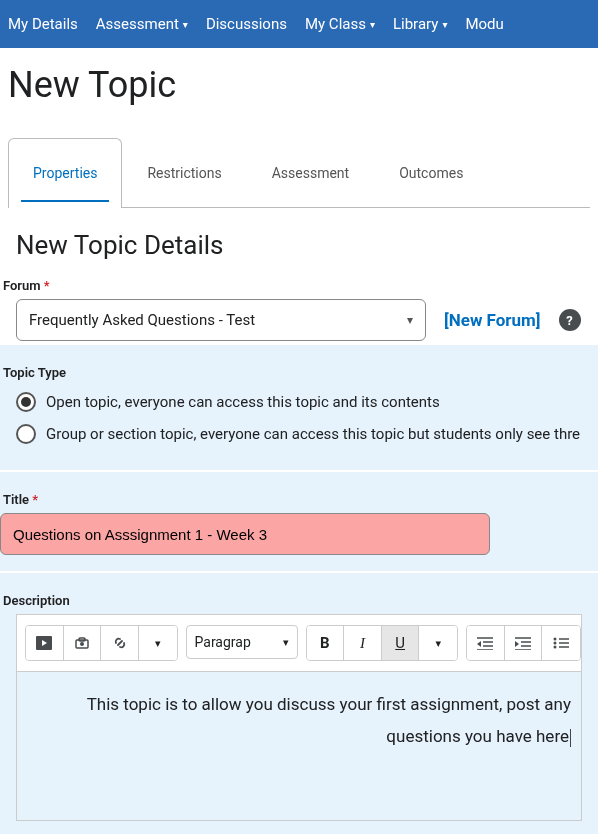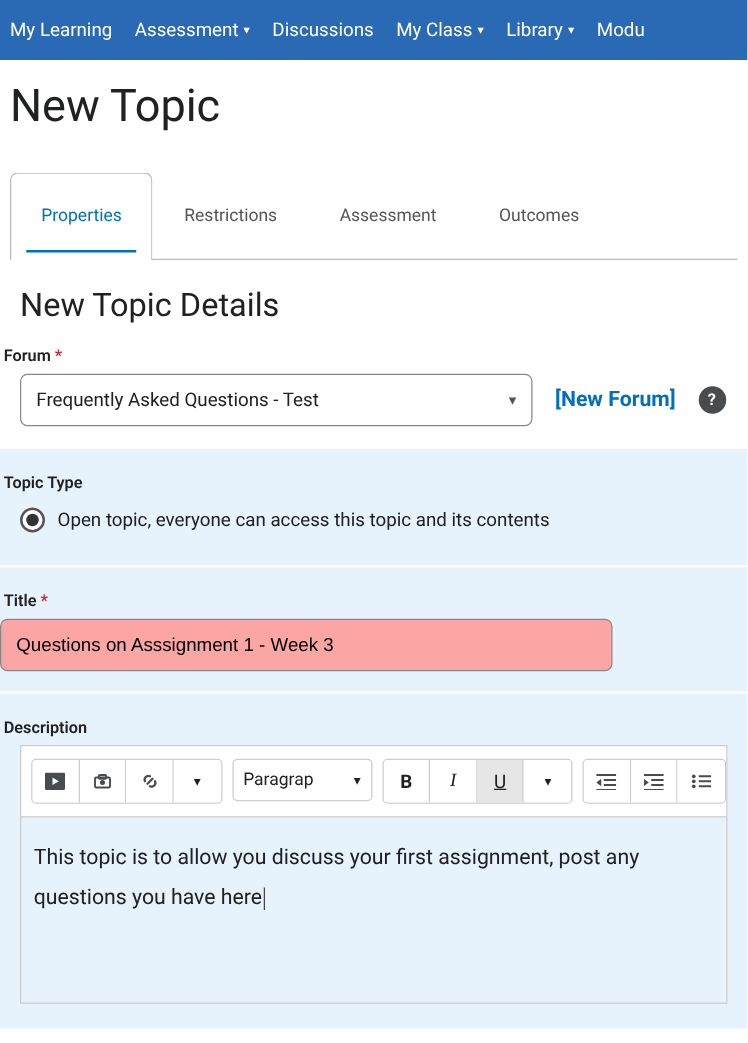--- a/index.html
+++ b/index.html
@@ -8,46 +8,46 @@
 .nav-item { color: #fff; font-size: 15px; cursor: pointer; display: flex; align-items: center; gap: 4px; }
 .nav-chevron { font-size: 10px; }
 h1 { font-size: 36px; font-weight: 400; padding: 16px 8px 24px 8px; }
 .tabs { display: flex; border-bottom: 1px solid #bbb; margin: 0 8px 0 8px; padding-top: 8px; }
 .tab { padding: 26px 24px; font-size: 14px; color: #555; cursor: pointer; border: 1px solid transparent; border-bottom: none; position: relative; }
 .tab.active { color: #006fbf; border: 1px solid #bbb; border-bottom: none; background: #fff; border-top-left-radius: 6px; border-top-right-radius: 6px; margin-bottom: -1px; }
 .tab.active::after { content:''; position:absolute; left:12px; right:12px; bottom:6px; height:2px; background:#006fbf; }
 .section-title { font-size: 26px; font-weight: 400; padding: 22px 16px 12px 16px; }
 .field-label { font-size: 13px; font-weight: 600; padding: 6px 16px 6px 3px; }
 .req { color: #cd2026; }
-.forum-row { display: flex; align-items: center; gap: 18px; padding: 0 16px 18px 16px; border-radius: 10px; }
+.forum-row { display: flex; align-items: center; gap: 18px; padding: 0 16px 4px 16px; border-radius: 10px; }
 .select { width: 410px; height: 42px; border: 1px solid #888; border-radius: 6px; padding: 0 12px; font-size: 15px; display: flex; align-items: center; justify-content: space-between; background: #fff; }
 .link { color: #006fbf; font-size: 17px; cursor: pointer; font-weight: bold; }
 .help { width: 22px; height: 22px; border-radius: 50%; background: #494c4e; color: #fff; font-size: 13px; font-weight: 700; display: flex; align-items: center; justify-content: center; }
 .blue-section { background: #e6f2fc; padding: 14px 0 20px 0; }
 .radio-row { display: flex; align-items: center; gap: 10px; padding: 6px 16px; font-size: 15px; }
 .radio { width: 20px; height: 20px; border: 2px solid #555; border-radius: 50%; display:flex; align-items:center; justify-content:center; flex-shrink:0; background:#fff; }
 .radio.selected::after { content:''; width:10px; height:10px; border-radius:50%; background:#333; }
 .title-input { margin: 0 0; width: 490px; height: 42px; border: 1px solid #888; border-radius: 6px; padding: 0 12px; font-size: 15px; background:#fca5a5; }
 .editor-wrap { margin: 0 16px; }
 .toolbar { display:flex; gap:8px; padding:10px 0 10px 8px; border:1px solid #ccc; border-bottom:none; background:#fff; }
 .tgroup { display:flex; border:1px solid #ccc; border-radius:4px; overflow:hidden; }
 .tbtn { width:38px; height:34px; display:flex; align-items:center; justify-content:center; font-size:15px; background:#fff; border-right:1px solid #ccc; cursor:pointer; }
 .tbtn:last-child { border-right:none; }
 .tbtn.active { background:#e6e6e6; }
 .para-select { width:113px; height:34px; border:1px solid #ccc; border-radius:4px; display:flex; align-items:center; justify-content:space-between; padding:0 8px; font-size:14px; }
-.editor-body { border:1px solid #ccc; padding:16px 10px 40px 10px; font-size:17px; line-height:1.9; min-height:150px; }
+.editor-body { border:1px solid #ccc; padding:16px 10px 40px 10px; font-size:17px; line-height:1.9; min-height:150px;text-align:right; }
 .cursor { border-left:1px solid #444; display:inline-block; height:18px; vertical-align:middle; margin-left:1px; }
 svg { display:block; }
 </style>
 </head>
 <body>
 
 <div class="nav">
   <div class="nav-item">
-      <span>My Learning</span>
+      <span>My Details</span>
     </div>
   <div class="nav-item">
       <span>Assessment</span>
       <span class="nav-chevron">▾</span>
     </div>
   <div class="nav-item">
       <span>Discussions</span>
     </div>
   <div class="nav-item">
       <span>My Class</span>
@@ -81,20 +81,24 @@
   </div>
   <span class="link">[New Forum]</span>
   <span class="help">?</span>
 </div>
 
 <div class="blue-section">
   <div class="field-label">Topic Type</div>
   <div class="radio-row">
     <span class="radio selected"></span>
     <span>Open topic, everyone can access this topic and its contents</span>
+  </div>
+  <div class="radio-row">
+    <span class="radio"></span>
+    <span style="white-space:nowrap">Group or section topic, everyone can access this topic but students only see thre</span>
   </div>
 </div>
 
 <div class="blue-section" style="margin-top:2px; padding-bottom:16px;">
   <div class="field-label"><span>Title</span> <span class="req">*</span></div>
   <input class="title-input" value="Questions on Asssignment 1 - Week 3" style="">
 </div>
 
 <div class="blue-section" style="margin-top:2px;">
   <div class="field-label">Description</div>

